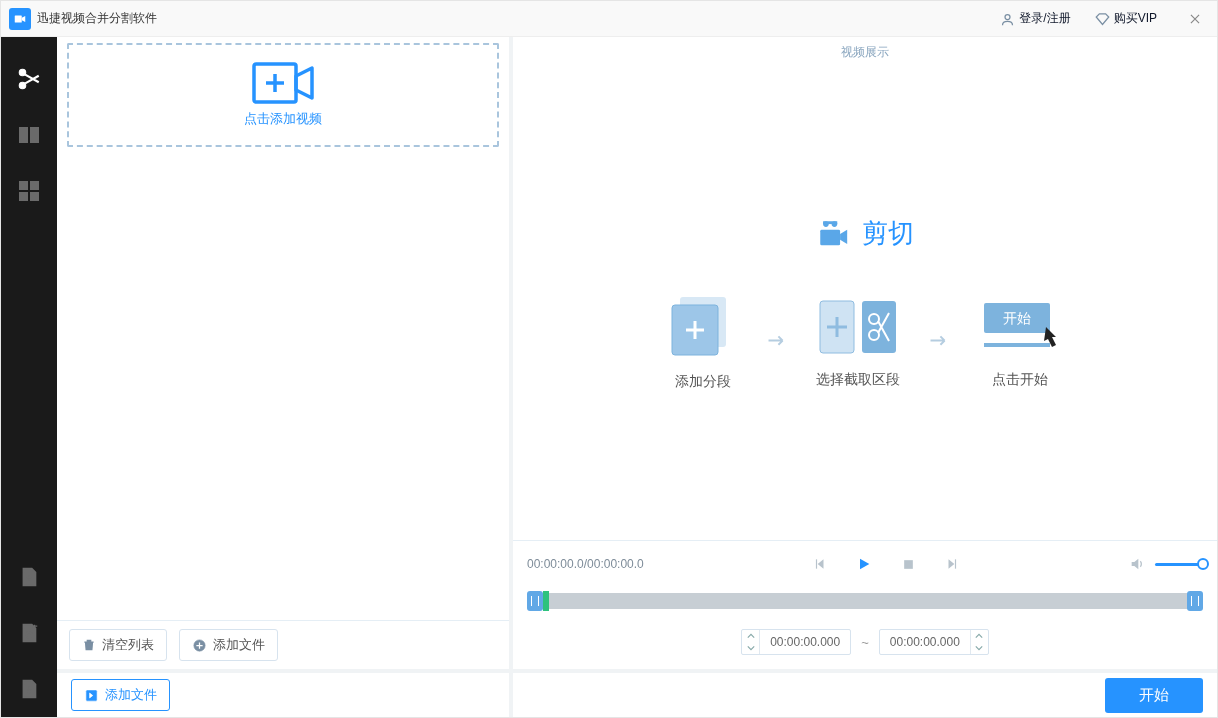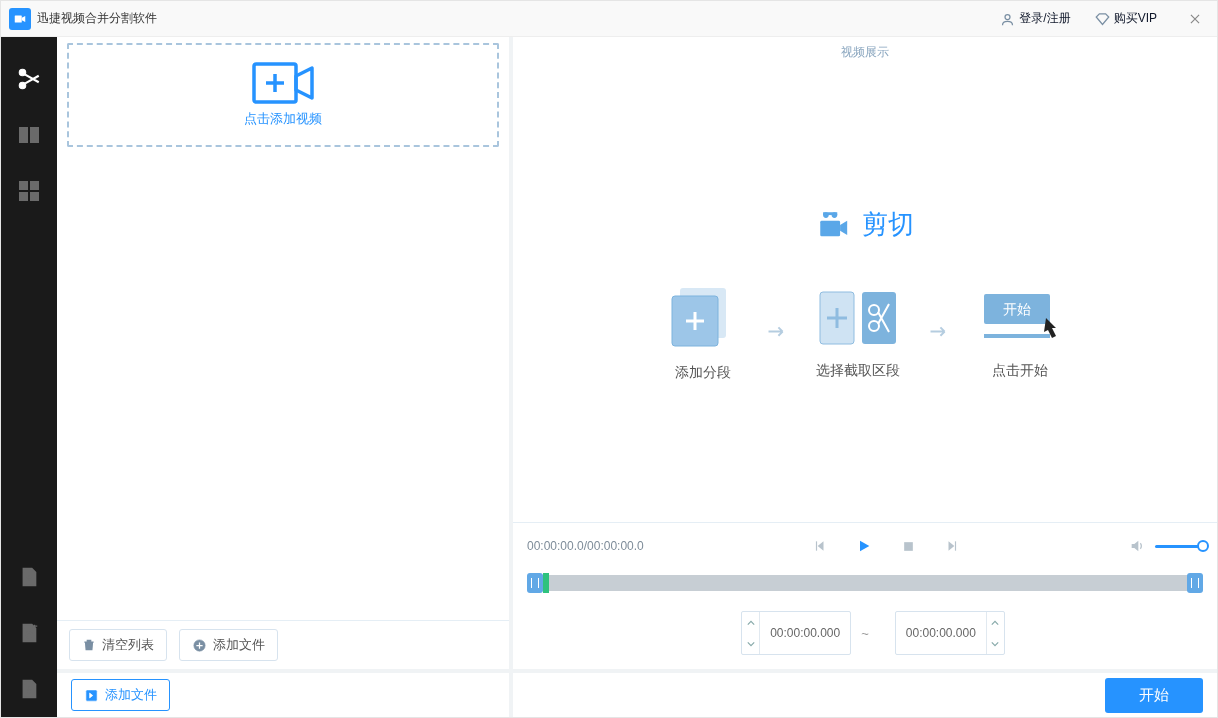--- a/index.html
+++ b/index.html
@@ -68,21 +68,21 @@
   .range-wrap { padding: 14px 14px 10px 14px; }
   .range-track { position: relative; height: 16px; background: #c7ced4; border-radius: 3px; }
   .range-left, .range-right { position: absolute; top: -2px; width: 16px; height: 20px; background: #61a8e6; border-radius: 3px; display: flex; align-items: center; justify-content: center; cursor: ew-resize; }
   .range-left { left: 0; }
   .range-right { right: 0; }
   .range-left::after, .range-right::after { content:""; width:6px; height:10px; border-left:1px solid #fff; border-right:1px solid #fff; }
   .range-play { position: absolute; left: 16px; top: -2px; width: 6px; height: 20px; background: #2ec27e; }
 
   
   .time-row { display: flex; align-items: center; justify-content: center; gap: 10px; padding: 10px 0 14px 0; }
-  .spinner { display: flex; align-items: stretch; border: 1px solid #d7e3ee; border-radius: 2px; height: 44px; margin-left: 16px; }
+  .spinner { display: flex; align-items: stretch; border: 1px solid #d7e3ee; border-radius: 2px; height: 26px; }
   .spinner-btns { display: flex; flex-direction: column; width: 18px; border-right: 1px solid #e1e9f0; }
   .sbtn { flex:1; display:flex; align-items:center; justify-content:center; cursor:pointer; }
   .sbtn svg { width: 8px; height: 6px; }
   .spin-val { padding: 0 10px; display: flex; align-items: center; font-size: 12px; color: #666; }
   .tilde { color: #999; font-size: 13px; }
 
   
   .bottom-bar { height: 48px; display: flex; align-items: center; justify-content: flex-end; padding: 0 14px; border-top: 4px solid #f0f3f5; }
   .start-btn { background: #2693ff; color: #fff; border: none; font-size: 15px; padding: 8px 34px; border-radius: 3px; cursor: pointer; }
 

